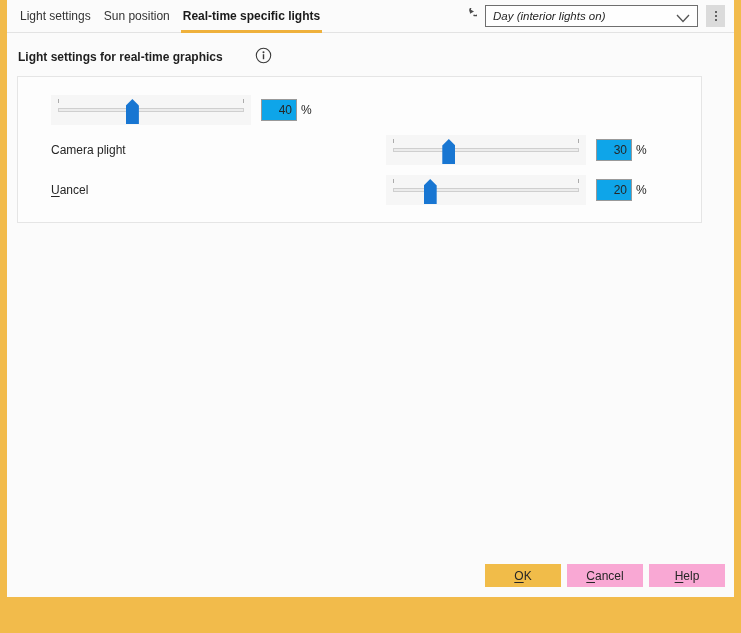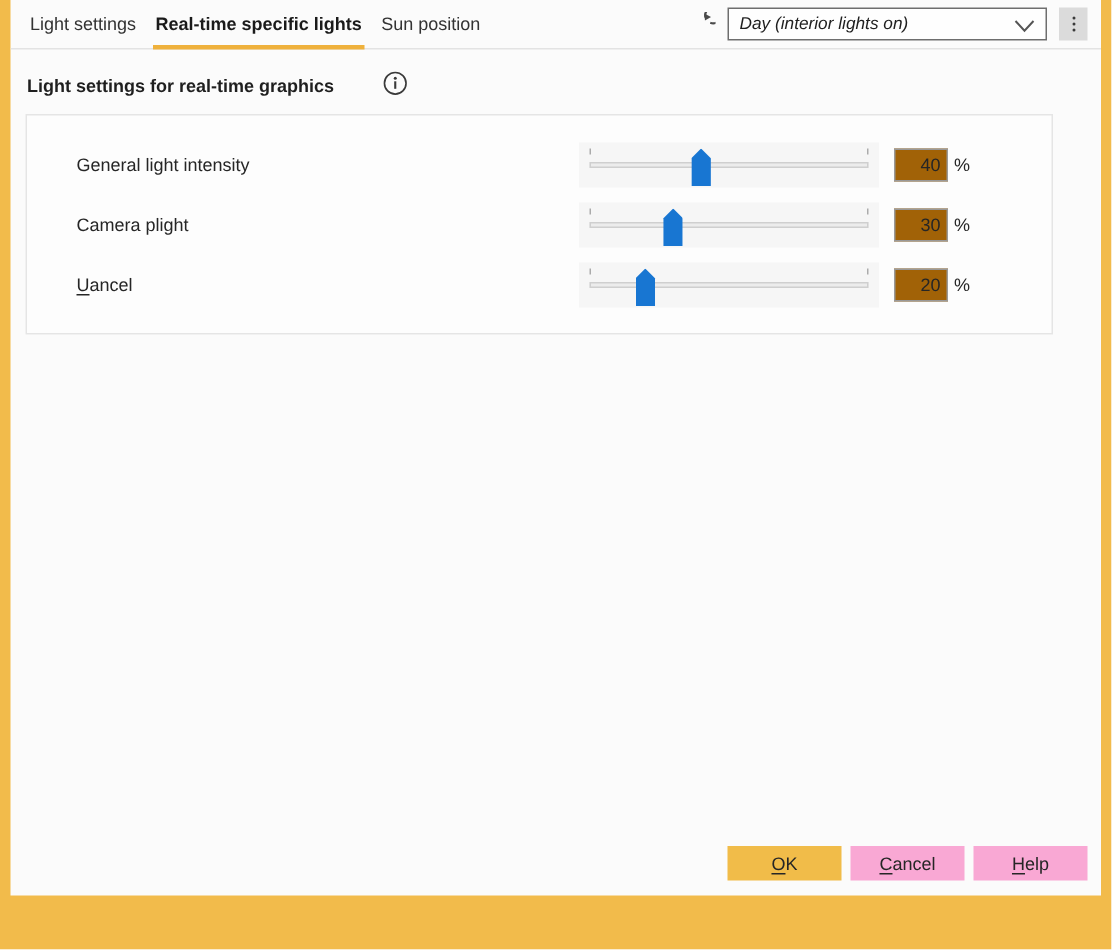--- a/index.html
+++ b/index.html
@@ -45,21 +45,21 @@
            border:1px solid #E5E5E5; padding-top:13px; }
   .row { display:flex; align-items:center; height:40px; padding-left:33px; }
   .row-label { flex:0 0 335px; font-size:12px; color:#262626; }
   .slider { position:relative; width:200px; height:30px; background:#F6F6F6; cursor:pointer; }
   .tick { position:absolute; top:4px; width:1px; height:4px; background:#ABABAB; }
   .tick-l { left:7px; } .tick-r { right:7px; }
   .track { position:absolute; left:7px; right:7px; top:13px; height:4px;
            background:#ECECEC; border:1px solid #CFCFCF; }
   .thumb { position:absolute; top:4px; width:13px; height:25px; background:#1876D2;
            clip-path:polygon(50% 0, 100% 26%, 100% 100%, 0 100%, 0 26%); cursor:pointer; }
-  .valbox { margin-left:10px; width:36px; height:22px; border:1px solid #999; background:#a16207;
+  .valbox { margin-left:10px; width:36px; height:22px; border:1px solid #999; background:#0ea5e9;
             font-family:"Liberation Sans",sans-serif; font-size:12px; color:#262626;
             text-align:right; padding-right:4px; }
   .unit { margin-left:4px; font-size:12px; }
 
   
   .footer { position:absolute; right:9px; bottom:10px; display:flex; gap:6px;border-radius:11px; }
   .btn { width:76px; height:23px; border:none; font-family:"Liberation Sans",sans-serif;
          font-size:12px; color:#262626; cursor:pointer; display:flex; align-items:center;
          justify-content:center; }
   .btn-ok { background:#F1BC49; }
@@ -71,25 +71,25 @@
 
 <div class="dialog">
 
 
   <div class="content">
 
     <div class="tabbar">
       <div class="tab">
         <span>Light settings</span>
       </div>
+      <div class="tab">
+        <span>Sun position</span>
+      </div>
       <div class="tab active">
         <span>Real-time specific lights</span>
-      </div>
-      <div class="tab">
-        <span>Sun position</span>
       </div>
 
       <div class="toolbar-right">
         <span class="icon-btn">
           <svg width="17" height="17" viewBox="0 0 16 16">
             <path d="M12.7 6.8 A5 5 0 1 0 9.7 3.4" fill="none" stroke="#4a4a4a" stroke-width="1.4"></path>
             <polygon points="9.0,1.0 13.2,3.2 9.4,5.4" fill="#4a4a4a"></polygon>
           </svg>
         </span>
         <div class="dropdown">
@@ -115,23 +115,20 @@
           <circle cx="8.5" cy="8.5" r="7.2" fill="none" stroke="#3a3a3a" stroke-width="1.1"></circle>
           <circle cx="8.5" cy="5.2" r="1" fill="#3a3a3a"></circle>
           <rect x="7.8" y="7.2" width="1.4" height="5" fill="#3a3a3a"></rect>
         </svg>
       </span>
     </div>
 
     <div class="panel">
 
       <div class="row">
-        <span class="row-label">
-          <span>General light intensity</span>
-        </span>
         <div class="slider">
           <span class="tick tick-l"></span>
           <span class="tick tick-r"></span>
           <div class="track"></div>
           <div class="thumb" style="left: 74.9px;"></div>
         </div>
         <input class="valbox" value="40" style="">
         <span class="unit">%</span>
       </div>
 

